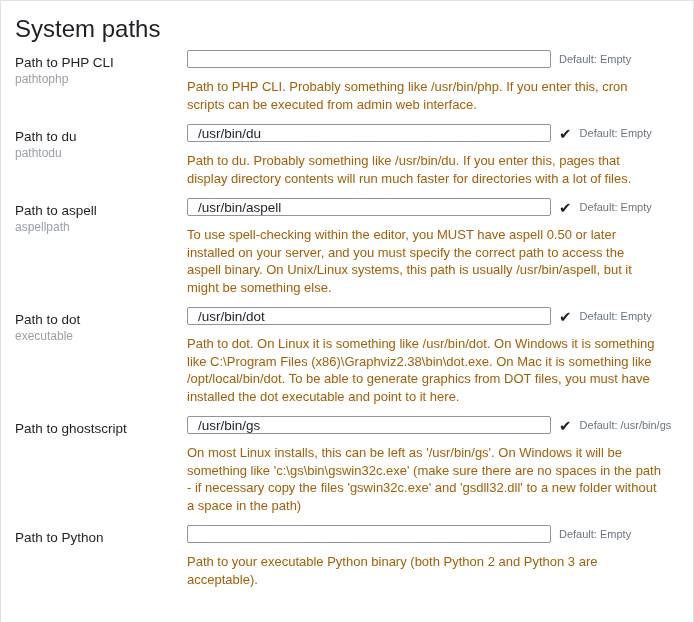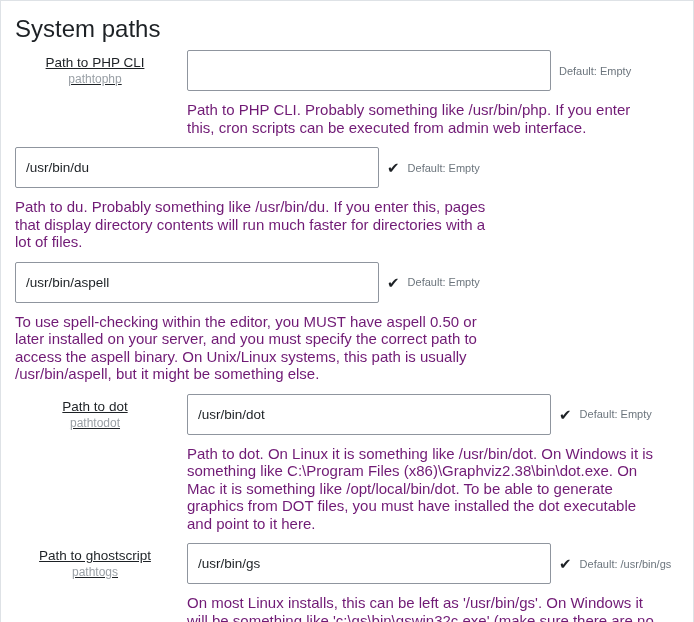--- a/index.html
+++ b/index.html
@@ -9,41 +9,41 @@
     border:1px solid #dee2e6; border-bottom:none;
     padding:0 0 0 14px; overflow:hidden; background:#fff;
   }
   .page-title {
     font-size:24px; font-weight:400; color:#1d2125;
     margin:13px 4px 6px 0; line-height:30px;
   }
   .frow { display:flex; margin-bottom:11px; }
   .lcol {
     width:172px; box-sizing:border-box; padding:5px 12px 0 0;
-    text-align:center; flex-shrink:0;text-decoration:underline;
+    text-align:left; flex-shrink:0;
   }
   .flabel { font-size:13.5px; color:#1d2125; line-height:16px; display:block; }
   .fname  { font-size:12px; color:#9aa0a6; line-height:14px; margin-top:1px; }
   .ccol { flex:1; min-width:0; }
   .iline { display:flex; align-items:center; }
   .ftext {
-    width:364px; height:41px; box-sizing:border-box;
+    width:364px; height:18px; box-sizing:border-box;
     border:1px solid #8f959e; border-radius:2px;
     padding:0 10px; font-size:13.5px; color:#1d2125;
     font-family:"Liberation Sans","DejaVu Sans",sans-serif;
     background:#fff; outline:none;
   }
   .check {
     font-size:15px; font-weight:700; color:#1d2125;
     margin-left:8px; line-height:1;
   }
   .fdefault { font-size:11px; color:#6c757d; margin-left:8px; white-space:nowrap; }
   .fdesc {
     margin-top:10px; max-width:474px;
-    font-size:15px; line-height:17.5px; color:#701a75;
+    font-size:13px; line-height:17.5px; color:#a16207;
   }
   .fdesc b { font-weight:400; }
 </style>
 </head>
 <body>
 
 <div class="page">
   <h2 class="page-title">System paths</h2>
 
   <div class="frow">
@@ -54,60 +54,67 @@
     <div class="ccol">
       <div class="iline">
         <input type="text" class="ftext" value="" style="">
         <span class="fdefault">Default: Empty</span>
       </div>
       <div class="fdesc">Path to PHP CLI. Probably something like /usr/bin/php. If you enter this, cron scripts can be executed from admin web interface.</div>
     </div>
   </div>
 
   <div class="frow">
+    <div class="lcol">
+      <span class="flabel">Path to du</span>
+      <div class="fname">pathtodu</div>
+    </div>
     <div class="ccol">
       <div class="iline">
         <input type="text" class="ftext" value="/usr/bin/du" style="">
         <span class="check">✔</span>
         <span class="fdefault">Default: Empty</span>
       </div>
       <div class="fdesc">Path to du. Probably something like /usr/bin/du. If you enter this, pages that display directory contents will run much faster for directories with a lot of files.</div>
     </div>
   </div>
 
   <div class="frow">
+    <div class="lcol">
+      <span class="flabel">Path to aspell</span>
+      <div class="fname">aspellpath</div>
+    </div>
     <div class="ccol">
       <div class="iline">
         <input type="text" class="ftext" value="/usr/bin/aspell" style="">
         <span class="check">✔</span>
         <span class="fdefault">Default: Empty</span>
       </div>
       <div class="fdesc"><span>To use spell-checking within the editor, you MUST have </span><b>aspell 0.50</b><span> or later installed on your server, and you must specify the correct path to access the aspell binary. On Unix/Linux systems, this path is usually </span><b>/usr/bin/aspell</b><span>, but it might be something else.</span></div>
     </div>
   </div>
 
   <div class="frow">
     <div class="lcol">
       <span class="flabel">Path to dot</span>
-      <div class="fname">pathtodot</div>
+      <div class="fname">executable</div>
     </div>
     <div class="ccol">
       <div class="iline">
         <input type="text" class="ftext" value="/usr/bin/dot" style="">
         <span class="check">✔</span>
         <span class="fdefault">Default: Empty</span>
       </div>
       <div class="fdesc">Path to dot. On Linux it is something like /usr/bin/dot. On Windows it is something like C:\Program Files (x86)\Graphviz2.38\bin\dot.exe. On Mac it is something like /opt/local/bin/dot. To be able to generate graphics from DOT files, you must have installed the dot executable and point to it here.</div>
     </div>
   </div>
 
   <div class="frow">
     <div class="lcol">
       <span class="flabel">Path to ghostscript</span>
-      <div class="fname">pathtogs</div>
     </div>
     <div class="ccol">
       <div class="iline">
         <input type="text" class="ftext" value="/usr/bin/gs" style="">
         <span class="check">✔</span>
         <span class="fdefault">Default: /usr/bin/gs</span>
       </div>
       <div class="fdesc">On most Linux installs, this can be left as '/usr/bin/gs'. On Windows it will be something like 'c:\gs\bin\gswin32c.exe' (make sure there are no spaces in the path - if necessary copy the files 'gswin32c.exe' and 'gsdll32.dll' to a new folder without a space in the path)</div>
     </div>
   </div>

